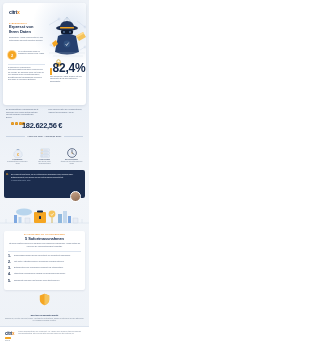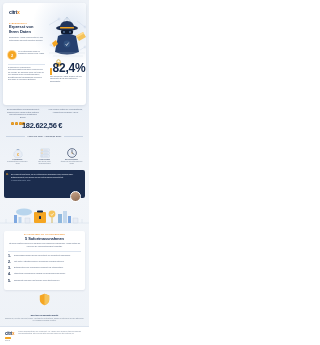--- a/index.html
+++ b/index.html
@@ -62,21 +62,21 @@
   .stat{position:absolute;left:47px;top:50px;width:37px;text-align:left;}
   .stat-icon{width:7px;height:8px;margin-left:5px;}
   .stat-big{
     font-size:12px;font-weight:bold;color:#15294b;letter-spacing:-.2px;
     display:flex;align-items:flex-end;gap:1px;
   }
   .stat-bar{width:1.5px;height:7px;background:#f5a623;border-radius:.5px;}
   .stat-cap{font-size:1.6px;line-height:2.3px;color:#5b6b85;margin-top:1px;}
 
   
-  .money{position:relative;height:32px;margin-top:1px;text-align:center;}
+  .money{position:relative;height:32px;margin-top:1px;}
   .money-note{position:absolute;left:6px;top:0px;width:34px;}
   .money-note2{position:absolute;left:48px;top:0px;width:35px;}
   .coins{position:absolute;left:11px;top:13px;display:flex;gap:.8px;}
   .coin{
     width:3px;height:3px;border-radius:50%;
     background:#f5a623;box-shadow:0 0 0 .4px #c97f12 inset;
   }
   .money-big{
     position:absolute;left:22px;top:12px;
     font-size:7.5px;font-weight:bold;color:#15294b;letter-spacing:-.3px;

